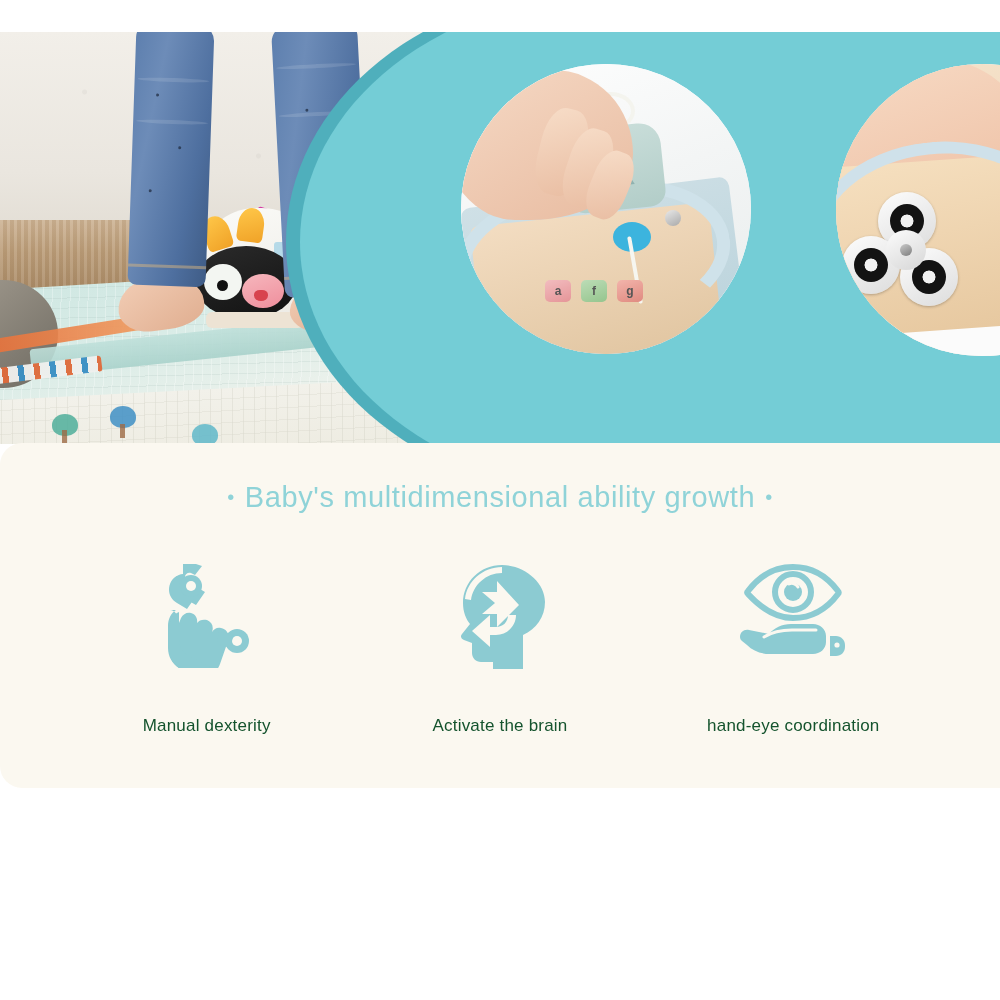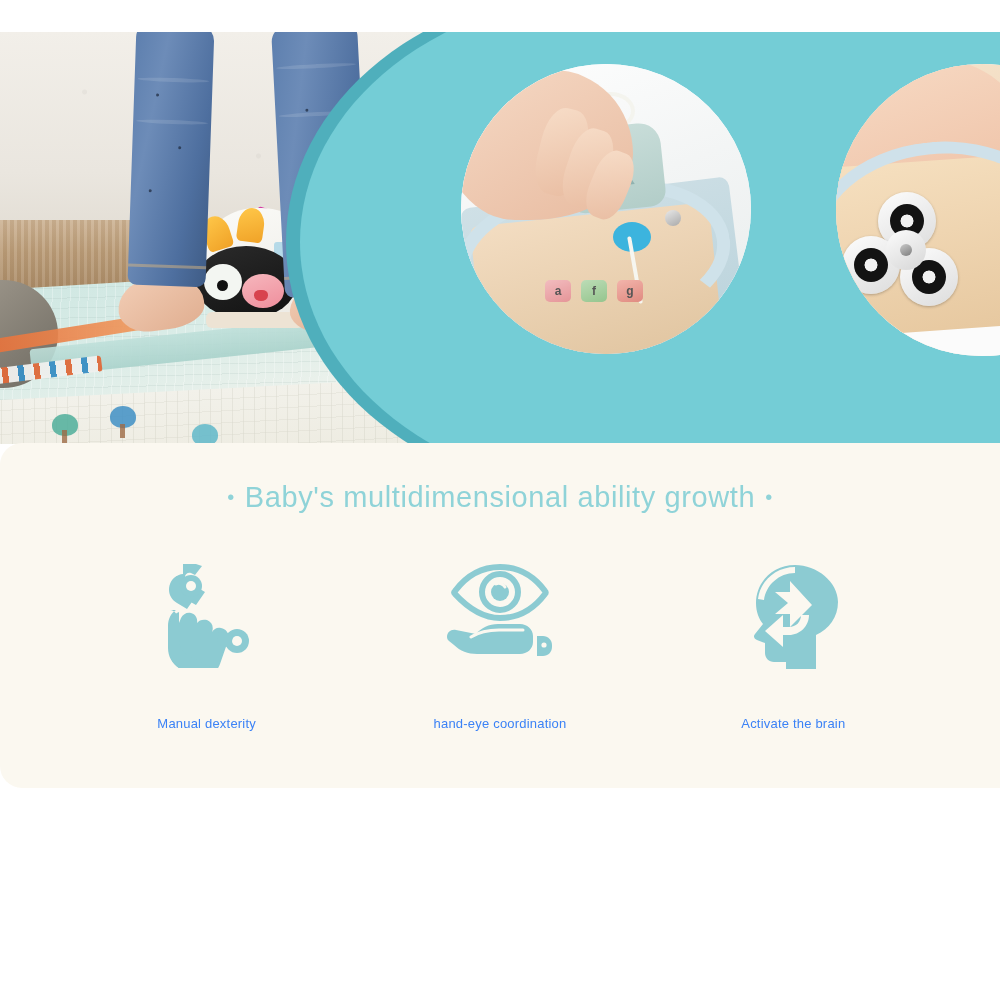--- a/index.html
+++ b/index.html
@@ -144,21 +144,21 @@
     border-radius:22px 0 0 22px;}
 
   .cream-title{position:absolute;left:0;top:481px;width:1000px;text-align:center;
     font-size:29px;letter-spacing:.6px;color:#8FD3D8;white-space:nowrap;}
   .cream-title .bull{font-size:20px;vertical-align:3px;padding:0 10px;color:#8FD3D8;}
 
   .features{position:absolute;left:60px;top:556px;width:880px;display:flex;}
   .feat{flex:1;display:flex;flex-direction:column;align-items:center;}
   .feat-ico{width:120px;height:120px;display:flex;align-items:center;justify-content:center;}
   .feat-ico svg{display:block;}
-  .feat-lbl{margin-top:40px;font-size:13px;color:#3b82f6;white-space:nowrap;letter-spacing:.2px;}
+  .feat-lbl{margin-top:40px;font-size:17px;color:#14532d;white-space:nowrap;letter-spacing:.2px;}
   .feat:nth-child(4) .feat-lbl{letter-spacing:1.1px;}
 
   
   .h1{position:absolute;left:0;top:808px;width:1000px;text-align:center;
     font-size:54px;color:#6FCBD5;letter-spacing:1.2px;white-space:nowrap;}
   .h2{position:absolute;left:0;top:888px;width:1000px;text-align:center;
     font-size:46px;color:#6FCBD5;letter-spacing:.4px;white-space:nowrap;}
 </style>
 </head>
 <body>
@@ -287,42 +287,42 @@
           <circle cx="84" cy="77" r="12"></circle>
           <circle cx="84" cy="77" r="5" fill="#FBF8F0"></circle>
           <path d="M66 68l14 2-2 14-14-4z"></path>
         </svg>
       </div>
       <div class="feat-lbl">Manual dexterity</div>
     </div>
 
     <div class="feat">
       <div class="feat-ico">
+        <svg width="100" height="106" viewBox="0 0 100 106" fill="#8CCBD2" aria-hidden="true">
+          <path d="M52 2C30 2 13 19 13 40c0 9 3 16 7 21l-8 10c-2 2-1 5 2 6l8 3v10c0 5 4 9 9 9h12v20h30V72c13-6 22-18 22-33C95 19 74 2 52 2z"></path>
+          <path d="M52 10c-16 0-29 12-31 27l-6-1C17 18 33 4 52 4z" fill="#FBF8F0"></path>
+          <path d="M47 18l22 24-22 22v-13H32l13-11-13-11h15z" fill="#FBF8F0"></path>
+          <path d="M66 52c0 11-9 20-20 20H40v12L22 68l18-16v12h6c7 0 12-5 12-12z" fill="#FBF8F0"></path>
+        </svg>
+      </div>
+      <div class="feat-lbl">Activate the brain</div>
+    </div>
+
+    <div class="feat">
+      <div class="feat-ico">
         <svg width="118" height="104" viewBox="0 0 118 104" fill="none" aria-hidden="true">
           <path d="M14 27C26 11 42 3 59 3s33 8 45 24c1 1 1 2 0 3-12 16-28 24-45 24S26 43 14 30c-1-1-1-2 0-3z" stroke="#8CCBD2" stroke-width="6"></path>
           <circle cx="59" cy="28" r="18" stroke="#8CCBD2" stroke-width="6"></circle>
           <circle cx="59" cy="28" r="9" fill="#8CCBD2"></circle>
           <path d="M55 20a7 7 0 0 1 9 3" stroke="#FBF8F0" stroke-width="3" stroke-linecap="round"></path>
           <path d="M6 73c0-5 4-8 9-7l20 4c5-6 13-10 22-10h22c7 0 13 5 13 12v6c0 7-6 12-13 12H36c-9 0-17-3-23-9l-5-4c-1-1-2-2-2-4z" fill="#8CCBD2"></path>
           <path d="M96 72h6c5 0 9 4 9 9v2c0 5-4 9-9 9h-6z" fill="#8CCBD2"></path>
           <path d="M30 73c8-5 18-7 28-7h24" stroke="#FBF8F0" stroke-width="3" stroke-linecap="round"></path>
           <circle cx="103" cy="81" r="2.6" fill="#FBF8F0"></circle>
         </svg>
       </div>
       <div class="feat-lbl">hand-eye coordination</div>
     </div>
 
-    <div class="feat">
-      <div class="feat-ico">
-        <svg width="100" height="106" viewBox="0 0 100 106" fill="#8CCBD2" aria-hidden="true">
-          <path d="M52 2C30 2 13 19 13 40c0 9 3 16 7 21l-8 10c-2 2-1 5 2 6l8 3v10c0 5 4 9 9 9h12v20h30V72c13-6 22-18 22-33C95 19 74 2 52 2z"></path>
-          <path d="M52 10c-16 0-29 12-31 27l-6-1C17 18 33 4 52 4z" fill="#FBF8F0"></path>
-          <path d="M47 18l22 24-22 22v-13H32l13-11-13-11h15z" fill="#FBF8F0"></path>
-          <path d="M66 52c0 11-9 20-20 20H40v12L22 68l18-16v12h6c7 0 12-5 12-12z" fill="#FBF8F0"></path>
-        </svg>
-      </div>
-      <div class="feat-lbl">Activate the brain</div>
-    </div>
-
   </div>
 
 
 </div>
 
 </body></html>

